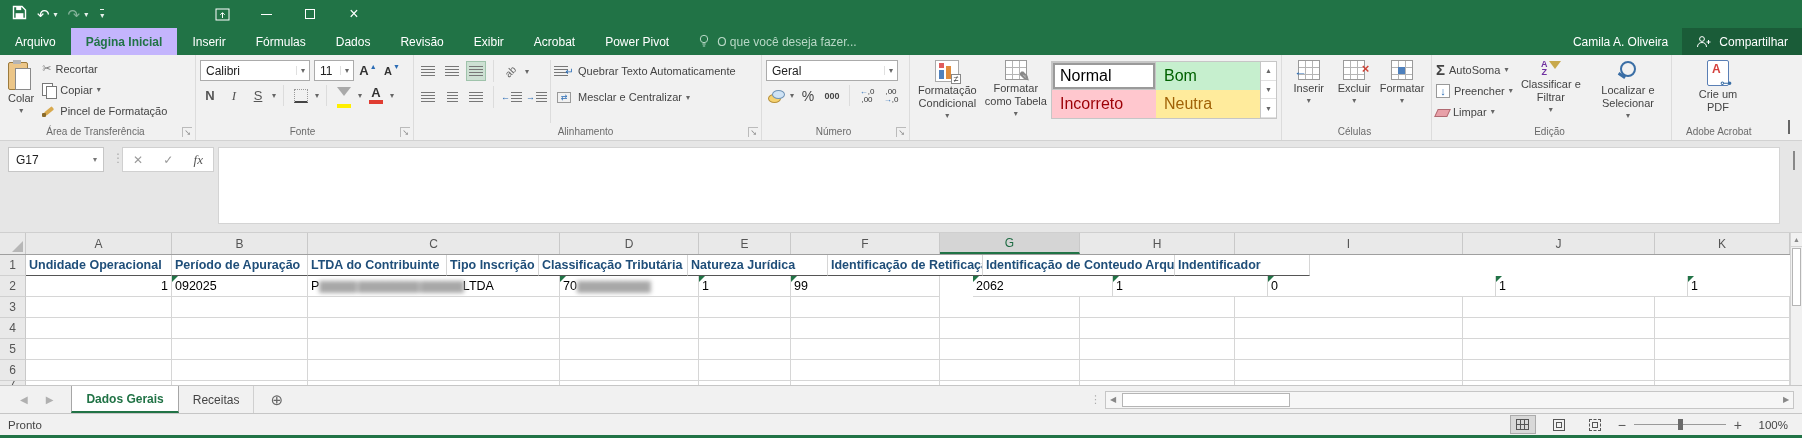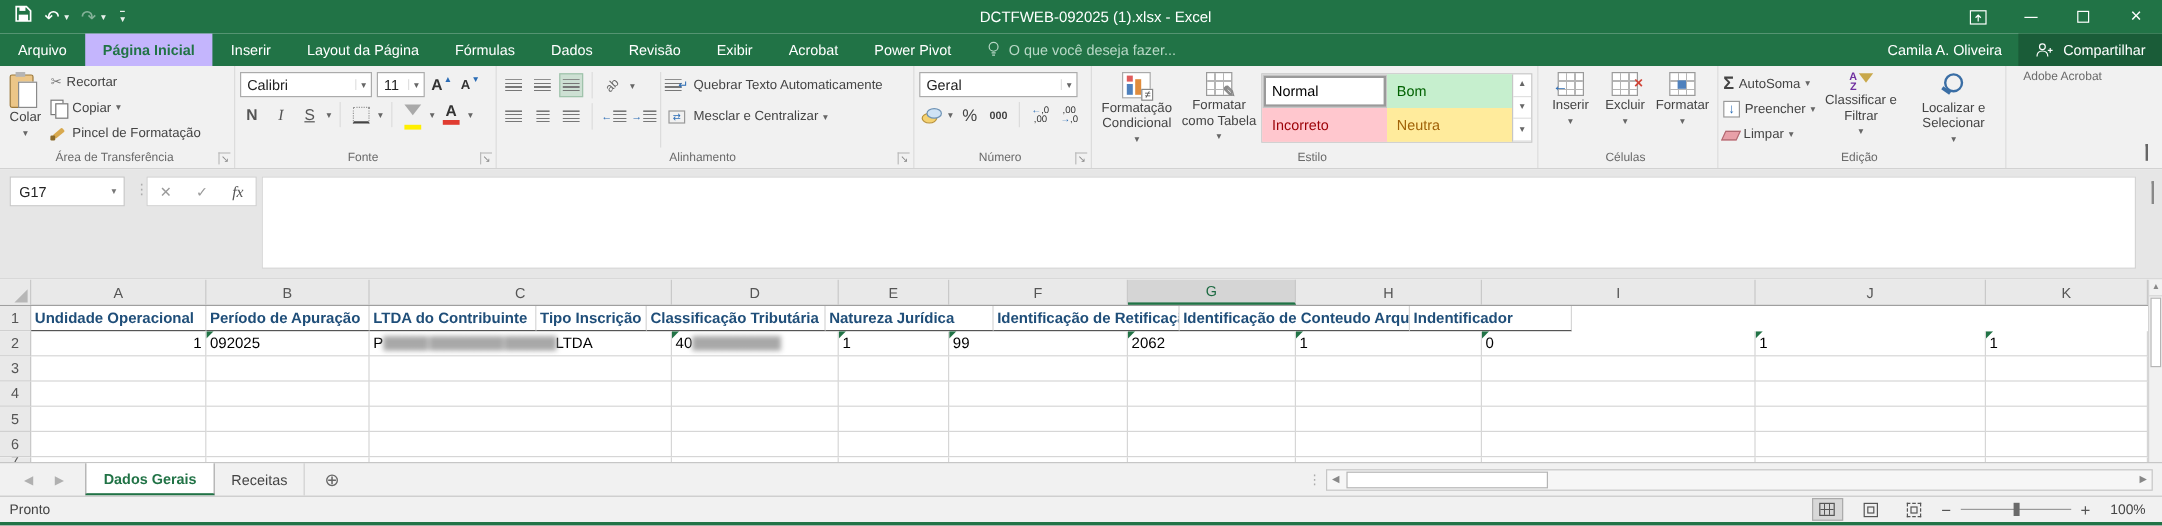--- a/index.html
+++ b/index.html
@@ -104,21 +104,21 @@
   .mag::before { content:""; position:absolute; left:3px; top:1px; width:12px; height:12px; border:2px solid #3a6ea5; border-radius:50%; }
   .mag::after { content:""; position:absolute; left:1px; top:14px; width:8px; height:2.5px; background:#3a6ea5; transform:rotate(35deg); }
   .pdfic { position:relative; width:22px; height:26px; border:1.5px solid #5a7fb5; border-radius:2px; background:#fff; }
   .pdfic::before { content:"A"; position:absolute; left:4px; top:1px; color:#d43f3a; font-weight:bold; font-size:12px; }
   .pdfic::after { content:"⊶"; position:absolute; right:-4px; bottom:-5px; color:#3a6ea5; font-size:12px; }
   .chev { width:9px; height:9px; border-left:2px solid #666; border-top:2px solid #666; transform:rotate(45deg); }
 
   
   .gallery { display:flex; align-items:stretch; border:1px solid #c6c6c6; background:#fff; height:58px; margin-top:3px; }
   .gcells { display:grid; grid-template-columns:104px 104px; grid-template-rows:28px 28px; }
-  .gcell { display:flex; align-items:center; padding-left:7px; font-size:12px; border:1px solid #fff; }
+  .gcell { display:flex; align-items:center; padding-left:7px; font-size:16px; border:1px solid #fff; }
   .gcell.selected { outline:2px solid #9a9a9a; outline-offset:-3px; }
   .gstrip { width:16px; border-left:1px solid #c6c6c6; display:flex; flex-direction:column; }
   .gstrip div { flex:1; display:flex; align-items:center; justify-content:center; font-size:7px; color:#666;
                 border-bottom:1px solid #e0e0e0; }
 
   
   .formula { position:absolute; left:0; top:141px; width:100%; height:92px; background:#e6e6e6;
              border-bottom:1px solid #cfcfcf; }
   .namebox { position:absolute; left:8px; top:6px; width:96px; height:25px; background:#fff;
              border:1px solid #c6c6c6; display:flex; align-items:center; font-size:12px; color:#222; padding-left:7px; }
@@ -205,21 +205,20 @@
           <rect x="4.2" y="1.5" width="5" height="3.6" fill="#fff"></rect>
           <rect x="3.6" y="8.2" width="7.8" height="5.3" fill="#fff"></rect>
         </svg>
       </span>
       <span class="g">↶</span>
         <span class="dd">▾</span>
       <span class="g disabled">↷</span>
         <span class="dd disabled">▾</span>
       <span class="dd" style="border-top:1px solid #fff; padding-top:1px; margin-left:2px;">▾</span>
     </div>
-    <div class="title-text">DCTFWEB-092025 (1).xlsx - Excel</div>
     <div class="winbtns">
       <span class="winbtn">
         <svg width="15" height="13" viewBox="0 0 15 13">
           <rect x="1" y="1" width="13" height="11" fill="none" stroke="#fff"></rect>
           <path d="M7.5 10 V5 M5.3 6.8 L7.5 4.6 L9.7 6.8" stroke="#fff" fill="none"></path>
         </svg>
       </span>
       <span class="winbtn">
           <span class="minbar"></span>
         </span>
@@ -228,21 +227,20 @@
         </span>
       <span class="winbtn" style="font-size:16px;">×</span>
     </div>
   </div>
 
   <div class="menurow">
     <div class="menu-tabs">
         <div class="mtab">Arquivo</div>
         <div class="mtab active">Página Inicial</div>
         <div class="mtab">Inserir</div>
-        <div class="mtab">Layout da Página</div>
         <div class="mtab">Fórmulas</div>
         <div class="mtab">Dados</div>
         <div class="mtab">Revisão</div>
         <div class="mtab">Exibir</div>
         <div class="mtab">Acrobat</div>
         <div class="mtab">Power Pivot</div>
       </div>
     <div class="tellme">
       <svg width="12" height="15" viewBox="0 0 12 15">
         <circle cx="6" cy="5" r="3.7" fill="none" stroke="#b8d8c6"></circle>
@@ -471,21 +469,20 @@
               <div class="gcell" style="background: rgb(255, 199, 206); color: rgb(156, 0, 6); border-color: rgb(255, 199, 206);">Incorreto</div>
               <div class="gcell" style="background: rgb(255, 235, 156); color: #a16207; border-color: rgb(255, 235, 156);">Neutra</div>
             </div>
           <div class="gstrip">
             <div>▲</div>
             <div>▼</div>
             <div>▼</div>
           </div>
         </div>
       </div>
-      <div class="rlabel">Estilo</div>
     </div>
 
     <div class="rgroup" style="width:150px;">
       <div class="rcontent">
         <div class="bigbtn" style="width:46px;">
           <span class="gridic">
               <span class="mark" style="left:-5px;top:4px;color:#2b6cb5;">←</span>
             </span>
           <span class="bl">Inserir</span>
           <span class="dda">▾</span>
@@ -538,20 +535,26 @@
         <div class="bigbtn" style="width:80px;">
           <span class="mag"></span>
           <span class="bl">Localizar e Selecionar</span>
           <span class="dda">▾</span>
         </div>
       </div>
       <div class="rlabel">Edição</div>
     </div>
 
     <div class="rgroup" style="width:92px; border-right:none;">
+      <div class="rcontent" style="justify-content:center;">
+        <div class="bigbtn" style="width:70px;">
+          <span class="pdfic"></span>
+          <span class="bl">Crie um PDF</span>
+        </div>
+      </div>
       <div class="rlabel">Adobe Acrobat</div>
     </div>
 
     <div style="position:absolute; right:12px; bottom:6px;">
       <span class="chev" style="transform:rotate(45deg);"></span>
     </div>
   </div>
 
   <div class="formula">
     <div class="namebox">
@@ -605,33 +608,33 @@
             <span class="tri"></span>
             <span>092025</span>
           </div>
           <div class="cell" style="width: 252px;">
             <span>P</span>
             <span class="redact">██████ ██████████ ███████</span>
             <span> LTDA</span>
           </div>
           <div class="cell" style="width: 139px;">
             <span class="tri"></span>
-            <span>40</span>
+            <span>70</span>
             <span class="redact">████████████</span>
             <span></span>
           </div>
           <div class="cell" style="width: 92px;">
             <span class="tri"></span>
             <span>1</span>
           </div>
           <div class="cell" style="width: 149px;">
             <span class="tri"></span>
             <span>99</span>
           </div>
-          <div class="cell" style="width: 140px;">
+          <div class="cell" style="width: 140px; margin-left: 33px;">
             <span class="tri"></span>
             <span>2062</span>
           </div>
           <div class="cell" style="width: 155px;">
             <span class="tri"></span>
             <span>1</span>
           </div>
           <div class="cell" style="width: 228px;">
             <span class="tri"></span>
             <span>0</span>

